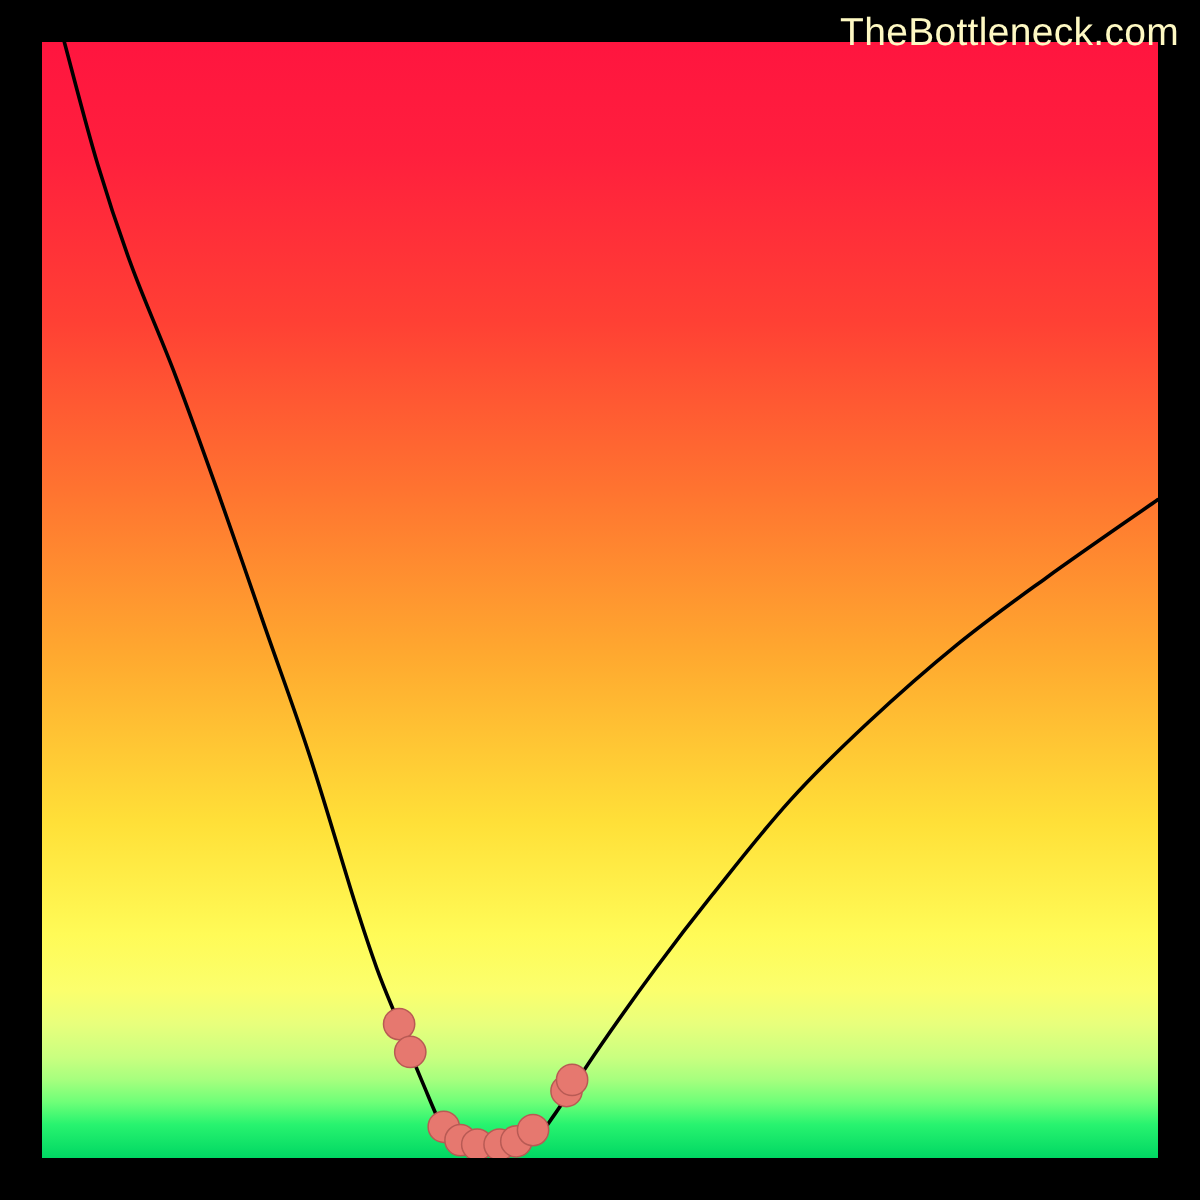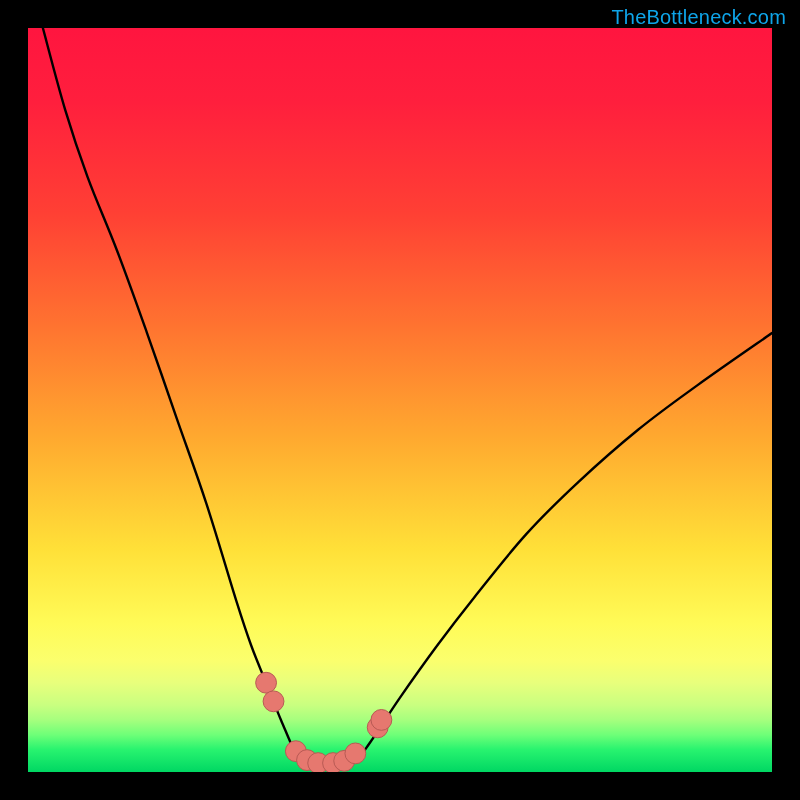--- a/index.html
+++ b/index.html
@@ -14,22 +14,22 @@
   .frame {
     position: relative;
     width: 800px;
     height: 800px;
     background: #000;
   }
   .watermark {
     position: absolute;
     top: 6px;
     right: 14px;
-    color: #0ea5e9;
-    font-size: 20px;
+    color: #fef9c3;
+    font-size: 26px;
     letter-spacing: 0.2px;
     font-weight: 400;
     z-index: 5;
     user-select: none;
   }
   .plot-area {
     position: absolute;
     left: 28px;
     top: 28px;
     width: 744px;

